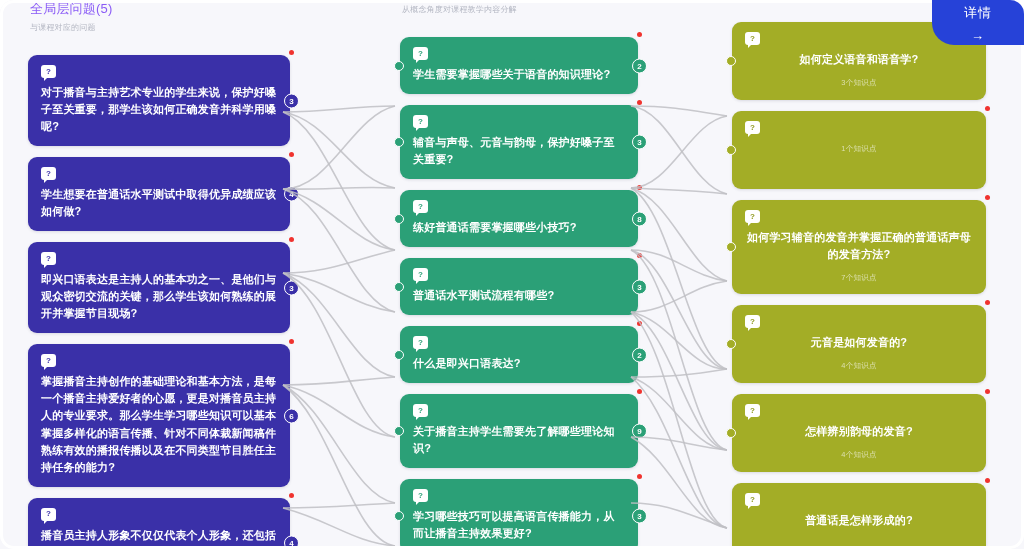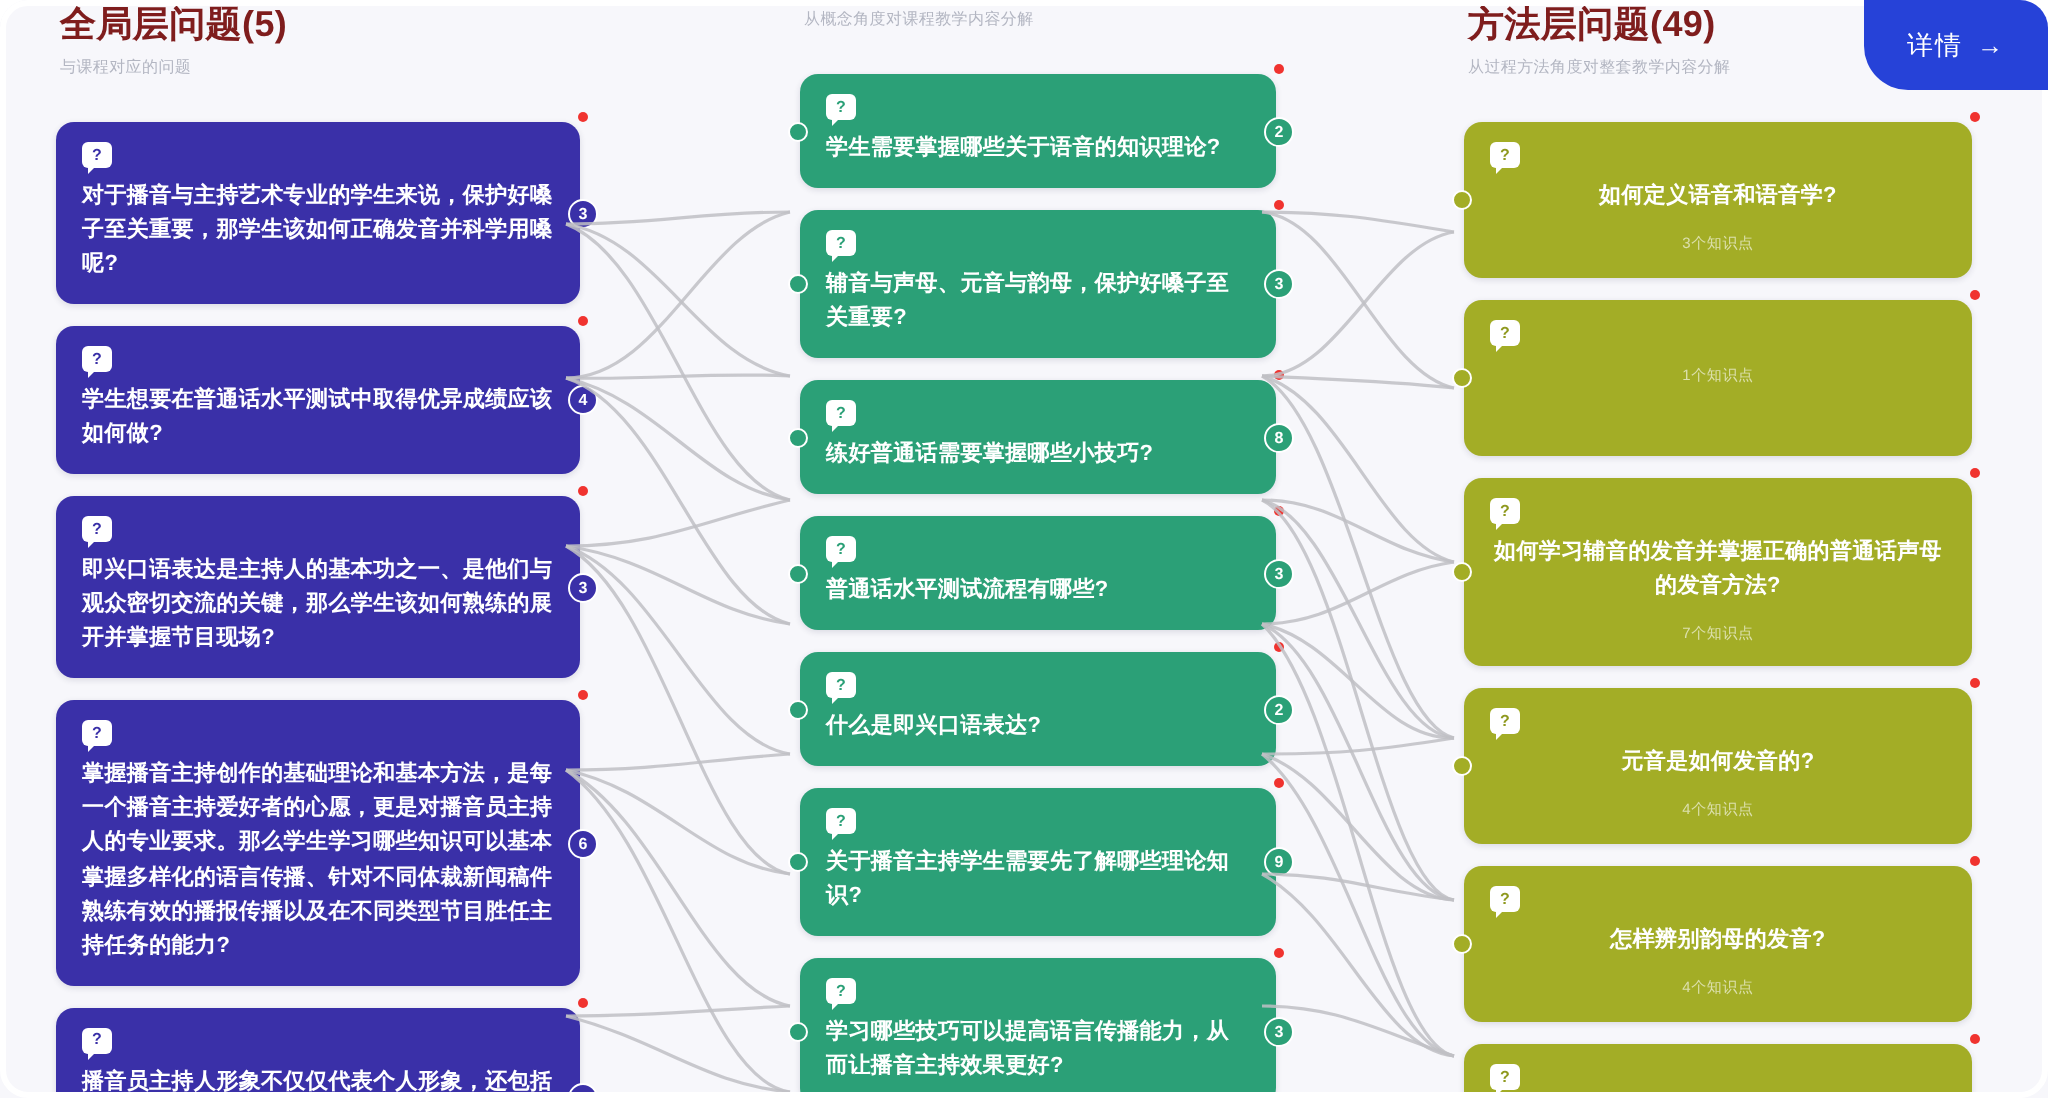--- a/index.html
+++ b/index.html
@@ -34,35 +34,36 @@
     background: #2642d8;
     color: #ffffff;
     display: flex; align-items: center; justify-content: center;
     gap: 7px;
     font-size: 13px;
     letter-spacing: 1px;
     border-bottom-left-radius: 22px;
     z-index: 50;
     cursor: pointer;
     user-select: none;
+    flex-direction: column;
   }
   #detail-btn .arrow { font-size: 13px; line-height: 1; }
 
   
   .board { position: absolute; inset: 0; }
   .col {
     position: absolute;
     top: 0;
     height: 549px;
   }
   .col-head { padding-left: 2px; }
   .col-title {
-    font-size: 18px;
-    font-weight: bold;
-    color: #7f1d1d;
+    font-size: 13px;
+    font-weight: normal;
+    color: #8b5cf6;
     letter-spacing: 0.2px;
   }
   .col-sub {
     margin-top: 4px;
     font-size: 8px;
     color: #b3b6c2;
     letter-spacing: 0.2px;
   }
   .col-0 { left: 28px;  width: 262px; }
   .col-1 { left: 400px; width: 238px; }
@@ -347,24 +348,20 @@
               <span>?</span>
             </div>
           <div class="card-text">学习哪些技巧可以提高语言传播能力，从而让播音主持效果更好?</div>
           <div class="badge-out">3</div>
         </div>
 
       </div>
     </div>
 
     <div class="col col-2">
-      <div class="col-head">
-        <div class="col-title">方法层问题(49)</div>
-        <div class="col-sub">从过程方法角度对整套教学内容分解</div>
-      </div>
       <div class="col-body">
 
         <div class="card card-lvl2">
           <div class="dot-red"></div>
           <div class="conn-in"></div>
           <div class="q-icon">
               <span>?</span>
             </div>
           <div class="card-text">如何定义语音和语音学?</div>
           <div class="card-meta">3个知识点</div>

